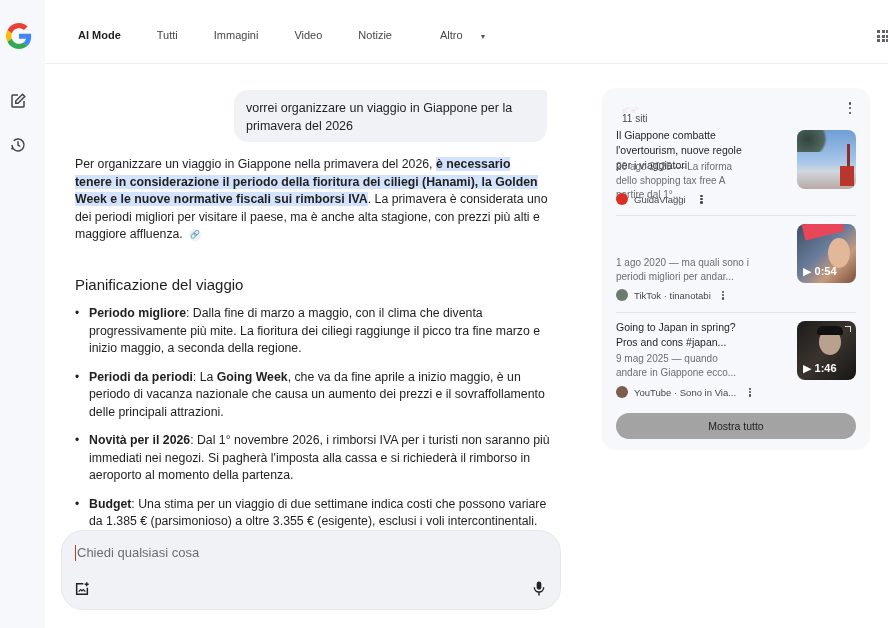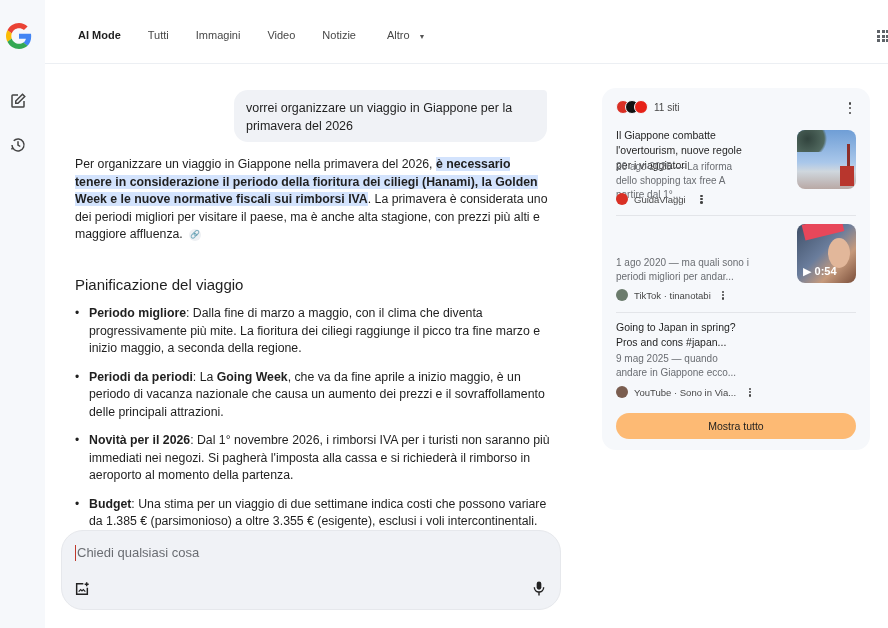--- a/index.html
+++ b/index.html
@@ -1,55 +1,55 @@
 <!DOCTYPE html>
 <html><head>
   <meta charset="utf-8">
   <style>
     * { box-sizing: border-box; margin: 0; padding: 0; }
     html, body { width: 888px; height: 628px; overflow: hidden; background: #ffffff; font-family: "Liberation Sans", "DejaVu Sans", sans-serif; color: #1f1f1f; }
     .left-rail { position: absolute; left: 0; top: 0; width: 45px; height: 628px; background: #f6f8fb; }
     .logo { position: absolute; left: 6px; top: 23px; width: 26px; height: 26px; }
     .rail-icon { position: absolute; left: 9px; width: 18px; height: 18px; cursor: pointer; }
     .header { position: absolute; left: 45px; top: 0; width: 843px; height: 64px; border-bottom: 1px solid #eceff3; background: #fff; }
-    .nav { position: absolute; left: 33px; top: 29px; display: flex; gap: 8px; font-size: 11px; color: #474747; }
+    .nav { position: absolute; left: 33px; top: 29px; display: flex; gap: 17px; font-size: 11px; color: #474747; }
     .nav span { margin-right: 19px; cursor: pointer; white-space: nowrap; }
     .nav .active { color: #1f1f1f; font-weight: bold; }
     .caret { display: inline-block; margin-left: 5px; font-size: 7px; vertical-align: middle; color: #555; }
     .apps { position: absolute; left: 832px; top: 30px; width: 12px; height: 12px; display: grid; grid-template-columns: repeat(3, 3px); gap: 1.5px; cursor: pointer; }
     .apps i { width: 3px; height: 3px; background: #5f6368; display: block; }
     .user-bubble { position: absolute; left: 234px; top: 90px; width: 313px; height: 52px; background: #f0f2f6; border-radius: 14px 4px 14px 14px; padding: 9px 12px; font-size: 12.5px; line-height: 18px; color: #1f1f1f; }
     .answer { position: absolute; left: 75px; top: 156px; width: 475px; font-size: 12.3px; line-height: 17.5px; color: #1f1f1f; }
     .hl { background: #d3e3fd; font-weight: bold; color: #1f1f1f; }
     .link-chip { display: inline-block; width: 12px; height: 12px; border-radius: 50%; background: #eef0f3; vertical-align: middle; margin-left: 3px; font-size: 8px; line-height: 12px; text-align: center; color: #555; cursor: pointer; }
     h2 { font-size: 15px; font-weight: normal; color: #1f1f1f; margin-top: 32px; margin-bottom: 12px; }
     ul { list-style: none; }
     li { position: relative; padding-left: 14px; margin-bottom: 11px; }
     li::before { content: "•"; position: absolute; left: 0; top: 0; font-size: 12px; }
     li b { font-weight: bold; }
     .composer { position: absolute; left: 61px; top: 530px; width: 500px; height: 80px; background: #f0f2f6; border-radius: 22px; border: 1px solid #e6e8ec; }
     .composer-input { position: absolute; left: 13px; top: 14px; font-size: 13px; color: #6a6d72; border-left: 1.5px solid #c0392b; padding-left: 1px; height: 16px; line-height: 16px; cursor: text; }
     .composer-img { position: absolute; left: 12px; top: 50px; width: 16px; height: 16px; cursor: pointer; }
     .composer-mic { position: absolute; left: 470px; top: 49px; width: 14px; height: 17px; cursor: pointer; }
     .sources { position: absolute; left: 602px; top: 88px; width: 268px; height: 362px; background: #f6f8fb; border-radius: 14px; }
-    .src-head { position: absolute; left: 14px; top: 11px; height: 16px; display: flex; align-items: center; }
+    .src-head { position: absolute; left: 14px; top: 19px; height: 16px; display: flex; align-items: center; flex-direction: column; }
     .fav { width: 14px; height: 14px; border-radius: 50%; display: inline-block; border: 1.5px solid #f6f8fb; }
     .src-count { font-size: 10px; color: #474747; margin-left: 6px; }
     .kebab { position: absolute; width: 4px; height: 12px; display: flex; flex-direction: column; justify-content: space-between; align-items: center; cursor: pointer; }
     .kebab i { width: 2.5px; height: 2.5px; border-radius: 50%; background: #444; display: block; }
     .src-item { position: absolute; left: 14px; width: 240px; }
     .src-item + .divider { position: absolute; }
     .divider { position: absolute; left: 14px; width: 240px; height: 1px; background: #e3e5e9; }
     .src-title { position: absolute; left: 0; top: 0; width: 135px; font-size: 10.5px; line-height: 15px; color: #1f1f1f; cursor: pointer; }
     .src-snippet { position: absolute; left: 0; width: 135px; font-size: 10px; line-height: 14px; color: #6a6d72; }
     .src-site { position: absolute; left: 0; display: flex; align-items: center; font-size: 9.5px; color: #474747; }
     .src-site .s-ico { width: 12px; height: 12px; border-radius: 50%; margin-right: 6px; display: inline-block; }
     .thumb { position: absolute; left: 181px; width: 59px; height: 59px; border-radius: 8px; overflow: hidden; cursor: pointer; }
     .dur { position: absolute; left: 6px; bottom: 5px; font-size: 11px; color: #fff; font-weight: bold; }
-    .show-all { position: absolute; left: 14px; top: 325px; width: 240px; height: 26px; border-radius: 13px; background: #fdba74; font-size: 10.5px; color: #1f1f1f; text-align: center; line-height: 26px; cursor: pointer; }
+    .show-all { position: absolute; left: 14px; top: 325px; width: 240px; height: 26px; border-radius: 13px; background: #a3a3a3; font-size: 10.5px; color: #1f1f1f; text-align: center; line-height: 26px; cursor: pointer; }
   </style>
 </head>
 <body>
 
 <div class="left-rail">
   <svg class="logo" viewBox="0 0 48 48">
     <path fill="#EA4335" d="M24 9.5c3.5 0 6.6 1.2 9.1 3.6l6.8-6.8C35.8 2.4 30.3 0 24 0 14.6 0 6.6 5.4 2.7 13.3l7.9 6.1C12.5 13.6 17.8 9.5 24 9.5z"></path>
     <path fill="#4285F4" d="M46.5 24.5c0-1.6-.1-3.1-.4-4.5H24v9h12.7c-.6 3-2.3 5.5-4.8 7.2l7.7 6C44 38.1 46.5 31.9 46.5 24.5z"></path>
     <path fill="#FBBC05" d="M10.6 28.6c-.5-1.4-.8-3-.8-4.6s.3-3.2.8-4.6l-7.9-6.1C1 16.6 0 20.2 0 24s1 7.4 2.7 10.7l7.9-6.1z"></path>
     <path fill="#34A853" d="M24 48c6.5 0 11.9-2.1 15.9-5.8l-7.7-6c-2.2 1.5-5 2.3-8.2 2.3-6.2 0-11.5-4.1-13.4-9.9l-7.9 6.1C6.6 42.6 14.6 48 24 48z"></path>
@@ -65,21 +65,21 @@
   </svg>
 </div>
 
 <div class="header">
   <div class="nav">
     <span class="active">AI Mode</span>
     <span>Tutti</span>
     <span>Immagini</span>
     <span>Video</span>
     <span>Notizie</span>
-    <span><span style="margin:4px">Altro</span><span class="caret">▼</span></span>
+    <span><span style="margin:12px">Altro</span><span class="caret">▼</span></span>
   </div>
   <div class="apps">
     <i></i>
       <i></i>
       <i></i>
       <i></i>
       <i></i>
       <i></i>
       <i></i>
       <i></i>
@@ -174,16 +174,22 @@
     <div class="src-snippet" style="top:32px">9 mag 2025 — quando andare in Giappone ecco...</div>
     <div class="src-site" style="top:66px">
       <span class="s-ico" style="background:#7a5d4f"></span>
       <span>YouTube · Sono in Via...</span>
       <span class="kebab" style="position:relative;margin-left:12px;height:9px">
           <i></i>
           <i></i>
           <i></i>
         </span>
     </div>
+    <div class="thumb" style="top:1px;background:linear-gradient(135deg,#1c1c1c 0%,#3b342e 50%,#151515 100%)">
+      <div style="position:absolute;left:22px;top:8px;width:22px;height:26px;border-radius:50%;background:#b9a08f"></div>
+      <div style="position:absolute;left:20px;top:5px;width:26px;height:9px;border-radius:6px 6px 2px 2px;background:#111"></div>
+      <div style="position:absolute;right:5px;top:5px;width:6px;height:6px;border:1px solid #ddd;border-width:1px 1px 0 0"></div>
+      <div class="dur">▶ 1:46</div>
+    </div>
   </div>
 
   <div class="show-all">Mostra tutto</div>
 </div>
 
 </body></html>

